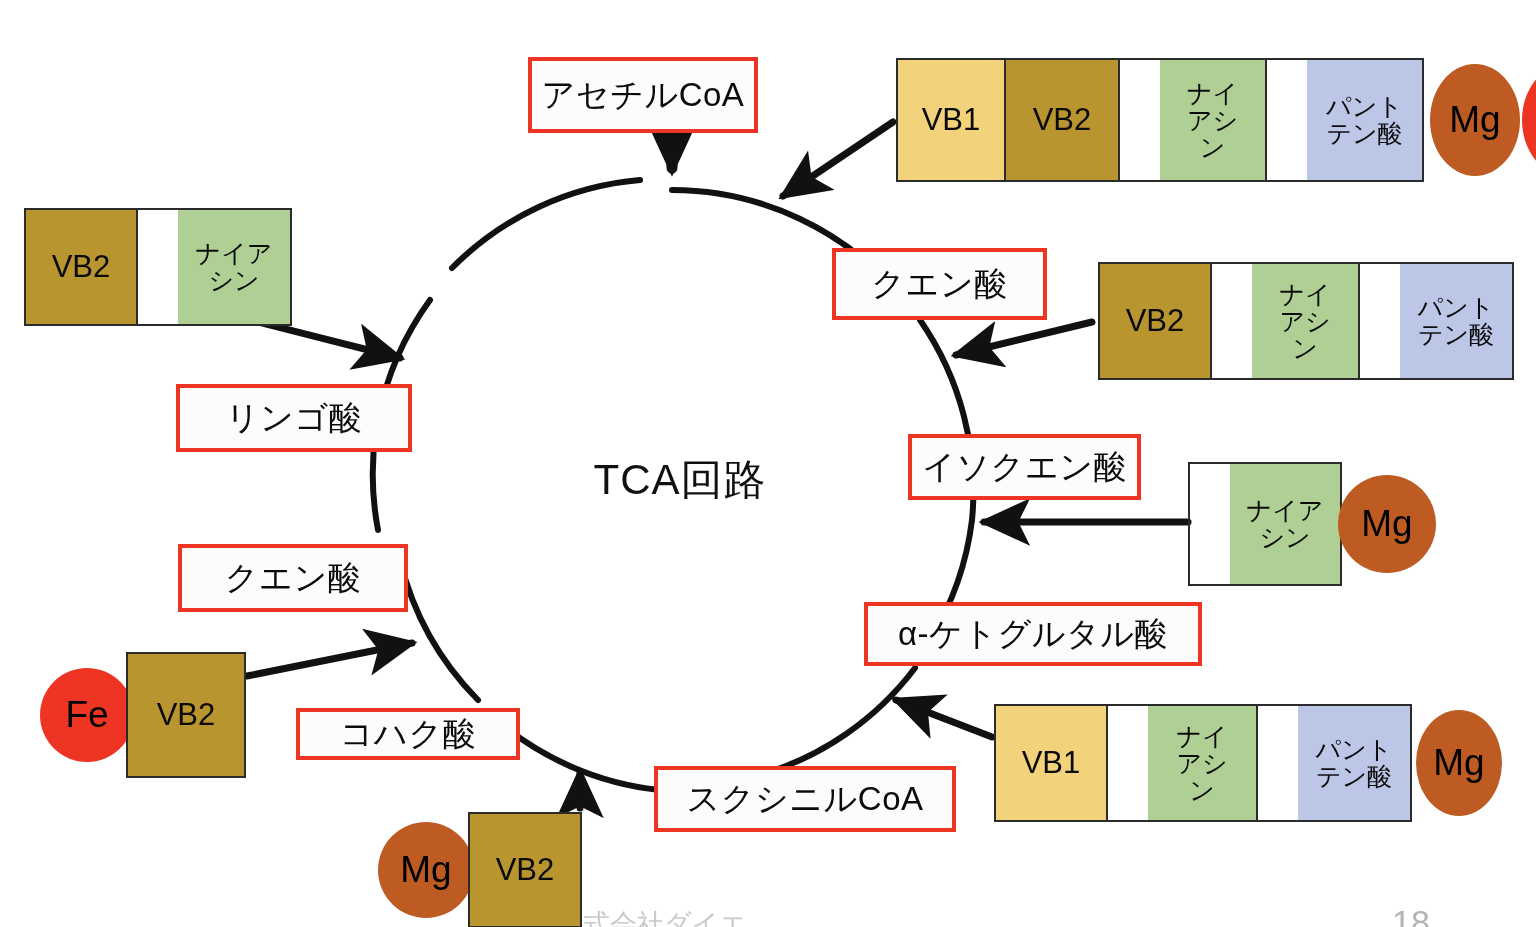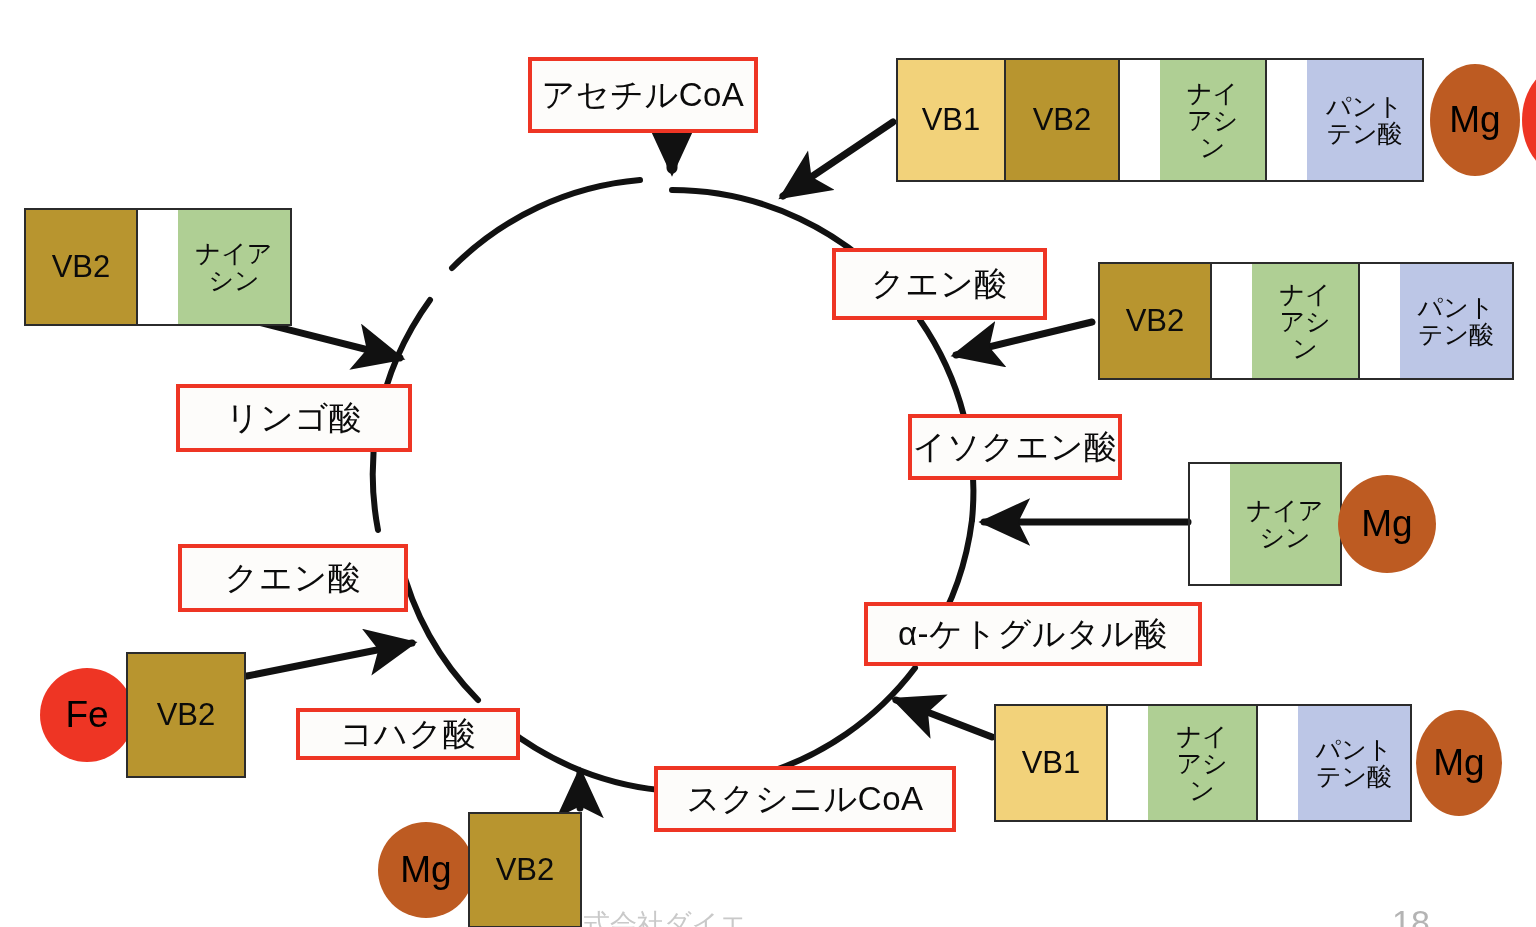--- a/index.html
+++ b/index.html
@@ -152,27 +152,28 @@
       <path d="M 893 122 L 783 196" stroke-width="7" marker-end="url(#ah)"></path>
       <path d="M 1092 322 L 956 355" stroke-width="7" marker-end="url(#ah)"></path>
       <path d="M 1188 522 L 984 522" stroke-width="7" marker-end="url(#ah)"></path>
       <path d="M 992 737 L 896 700" stroke-width="7" marker-end="url(#ah)"></path>
       <path d="M 580 808 L 580 772" stroke-width="7" marker-end="url(#ah)"></path>
       <path d="M 247 676 L 412 643" stroke-width="7" marker-end="url(#ah)"></path>
       <path d="M 250 320 L 400 358" stroke-width="7" marker-end="url(#ah)"></path>
     </g>
   </svg>
 
+  <div id="center-label">TCA回路</div>
 
   <div class="metabolite" style="left:528px; top:57px; width:230px; height:76px;">アセチルCoA</div>
 
 
   <div class="metabolite" style="left:832px; top:248px; width:215px; height:72px;">クエン酸</div>
 
-  <div class="metabolite" style="left:908px; top:414px; width:214px; height:66px;">イソクエン酸</div>
+  <div class="metabolite" style="left:908px; top:434px; width:233px; height:66px;">イソクエン酸</div>
 
   <div class="metabolite" style="left:864px; top:602px; width:338px; height:64px;">α-ケトグルタル酸</div>
 
   <div class="metabolite" style="left:654px; top:766px; width:302px; height:66px;">スクシニルCoA</div>
 
   <div class="metabolite" style="left:296px; top:708px; width:224px; height:52px;">コハク酸</div>
 
   <div class="metabolite" style="left:178px; top:544px; width:230px; height:68px;">クエン酸</div>
 
   <div class="metabolite" style="left:176px; top:384px; width:236px; height:68px;">リンゴ酸</div>

